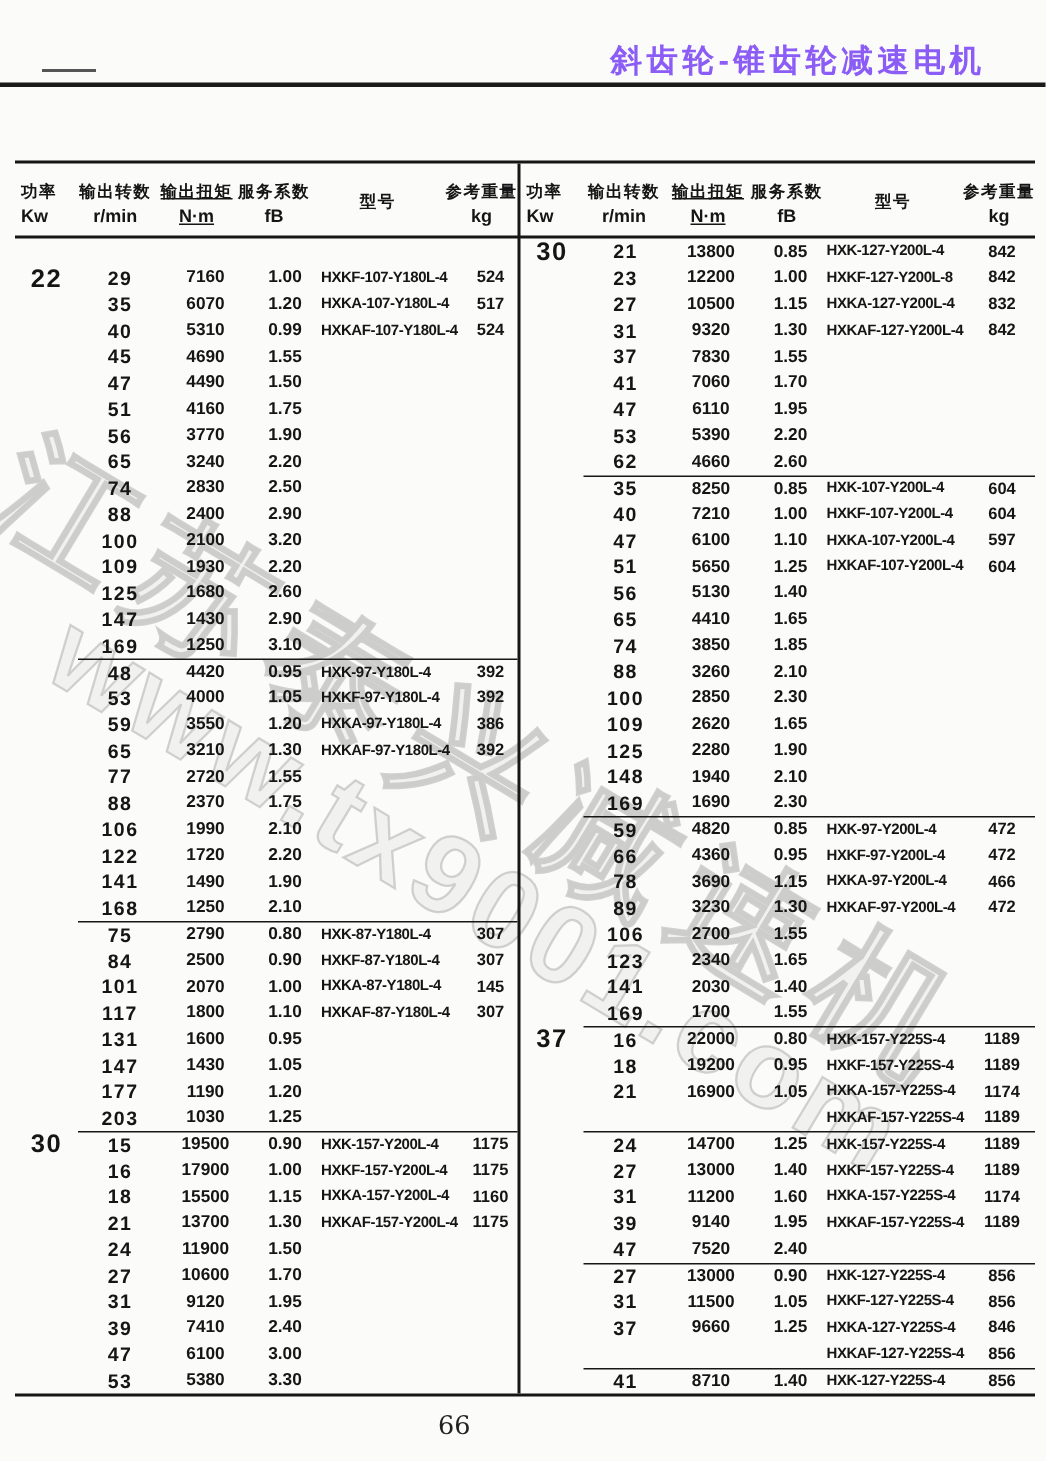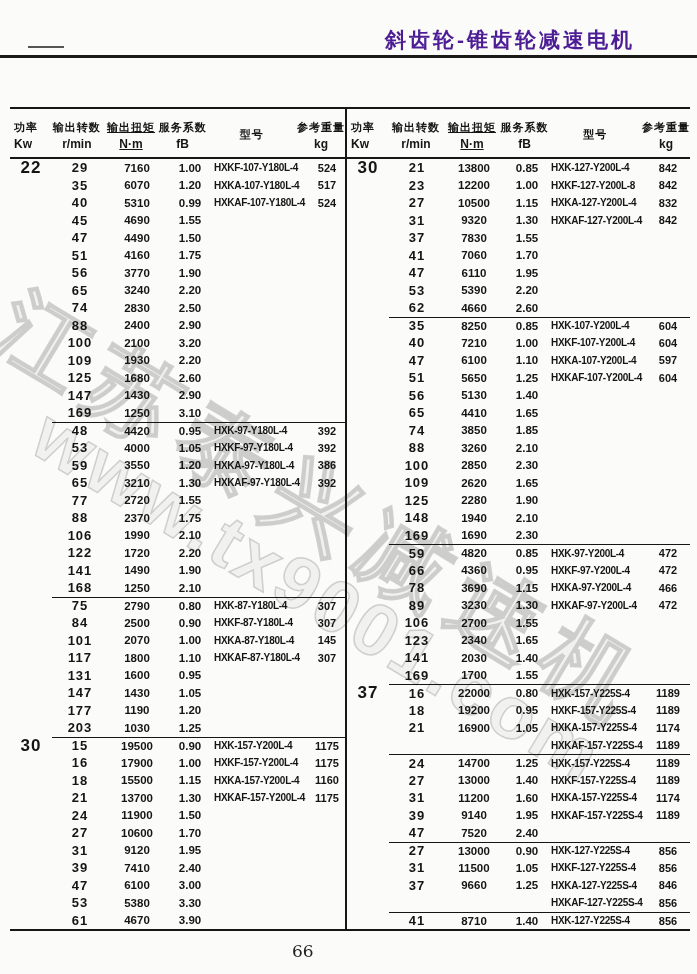--- a/index.html
+++ b/index.html
@@ -8,23 +8,23 @@
     background:#fbfbf9;
     font-family:"Liberation Sans", sans-serif;
     color:#151515;
     position:relative;
     overflow:hidden;
   }
   .page { position:absolute; inset:0; }
 
   
   .doc-title {
-    position:absolute; top:26px; right:62px;
+    position:absolute; top:26px; right:40px;
     font-size:21px; font-weight:700; letter-spacing:3px;
-    color:#4c1d95;
+    color:#8b5cf6;
   }
   .title-rule { position:absolute; top:55px; left:0; width:697px; height:3px; background:#1a1a1a; }
   .left-dash  { position:absolute; top:46px; left:28px; width:36px; height:2px; background:#555; }
 
   
   .wm {
     position:absolute; white-space:nowrap; font-weight:700;
     color:rgba(195,195,195,0.16);
     -webkit-text-stroke:1.5px rgba(175,175,175,0.55);
     transform-origin:0 0; transform:rotate(31deg);
@@ -570,30 +570,20 @@
           <div class="trow">
             <div class="c-kw"></div>
             <div class="cells">
               <div class="c-rpm">53</div>
               <div class="c-tq">5380</div>
               <div class="c-fb">3.30</div>
               <div class="c-model"></div>
               <div class="c-wt"></div>
             </div>
           </div>
-          <div class="trow">
-            <div class="c-kw"></div>
-            <div class="cells">
-              <div class="c-rpm">61</div>
-              <div class="c-tq">4670</div>
-              <div class="c-fb">3.90</div>
-              <div class="c-model"></div>
-              <div class="c-wt"></div>
-            </div>
-          </div>
         </div>
       <div class="tcol right">
           <div class="trow">
             <div class="c-kw">30</div>
             <div class="cells">
               <div class="c-rpm">21</div>
               <div class="c-tq">13800</div>
               <div class="c-fb">0.85</div>
               <div class="c-model">HXK-127-Y200L-4</div>
               <div class="c-wt">842</div>

